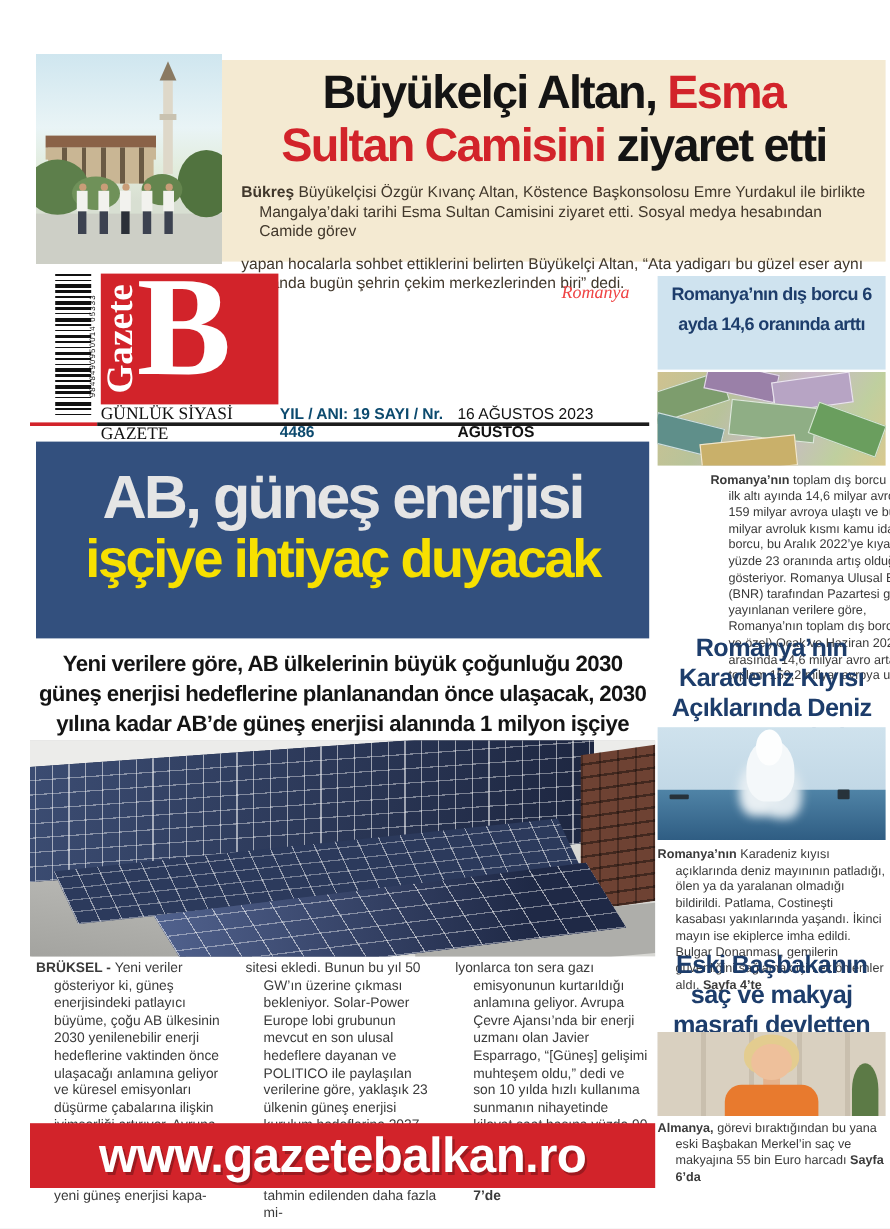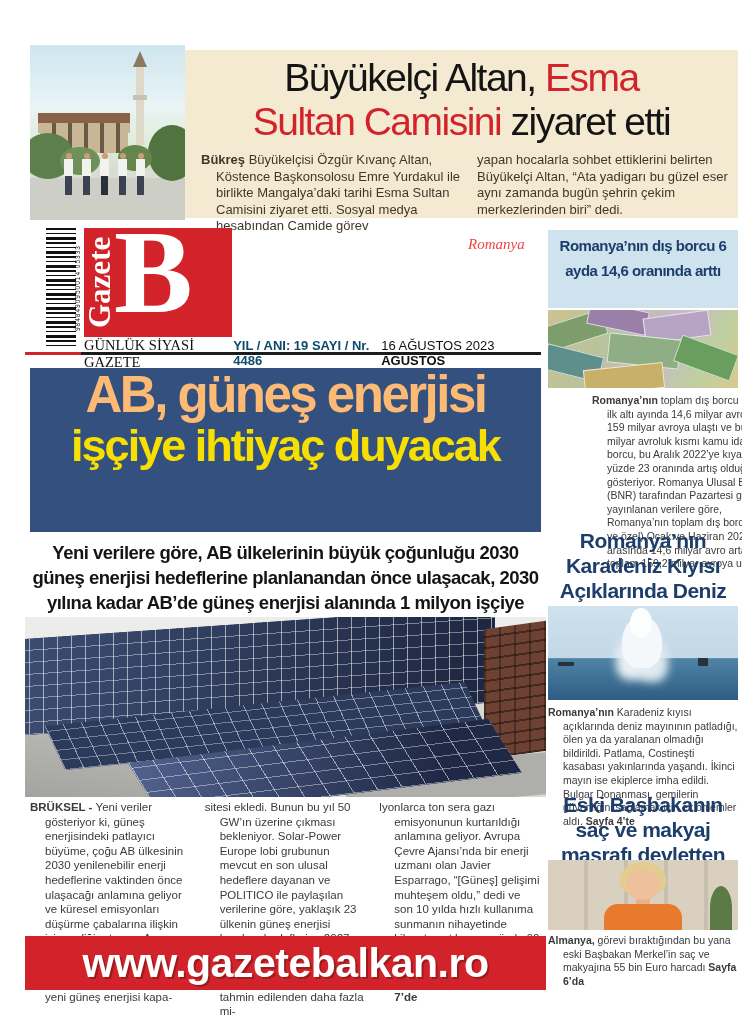--- a/index.html
+++ b/index.html
@@ -6,24 +6,24 @@
   html,body { background:#e9e9e9; }
   body { font-family:"Liberation Sans", sans-serif; }
   .page {
     position:relative; width:742px; height:1024px; margin:0 auto;
     background:#ffffff; overflow:hidden;
   }
   .abs { position:absolute; }
 
   
   .top-cream { left:185px; top:50px; width:553px; height:168px; background:#f4ead2; }
-  .top-headline { text-align:center; padding-top:6px; font-weight:normal; font-size:39px;
+  .top-headline { text-align:center; padding-top:6px; font-weight:bold; font-size:39px;
     line-height:44px; letter-spacing:-1.5px; color:#141414; }
   .top-headline .red { color:#d2232a; }
-  .top-body { display:flex; gap:10px; padding:8px 10px 0 16px; }
+  .top-body { display:flex; gap:10px; padding:8px 10px 0 16px;flex-direction:column; }
   .top-body .col { flex:1; font-size:13px; line-height:16.5px; color:#40372b; }
   .hang { padding-left:15px; text-indent:-15px; }
   .lead { font-weight:bold; }
 
   
   .top-photo { left:30px; top:45px; width:155px; height:175px; overflow:hidden;
     background:linear-gradient(180deg,#cfe6ef 0%,#e9f4f6 35%,#e2ecdc 55%,#d8dfd2 70%); }
   .minaret { position:absolute; left:106px; top:22px; width:8px; height:78px; background:#ded8c9; }
   .minaret::before { content:""; position:absolute; left:-3px; top:-16px; border-left:7px solid transparent;
     border-right:7px solid transparent; border-bottom:16px solid #8a7a62; }
@@ -63,21 +63,21 @@
   .mast-info { left:84px; top:337px; width:456px; display:flex; justify-content:space-between; align-items:baseline; }
   .mast-tagline { font-family:"Liberation Serif", serif; font-weight:normal; font-size:14.5px; color:#111; }
   .mast-issue { font-weight:bold; font-size:13px; color:#0c4a6e; }
   .mast-date { font-size:13px; color:#111; }
   .mast-date .day { font-weight:bold; }
   .rule-red { left:25px; top:352px; width:56px; height:3px; background:#d2232a; }
   .rule-dark { left:81px; top:352px; width:460px; height:3px; background:#1c1c1c; }
 
   
   .main-blue { left:30px; top:368px; width:511px; height:164px; background:#33507e; text-align:center; }
-  .mh1 { font-weight:bold; font-size:51px; line-height:53px; letter-spacing:-2.5px; color:#fdba74; padding-top:0; }
+  .mh1 { font-weight:bold; font-size:51px; line-height:53px; letter-spacing:-2.5px; color:#e5e5e5; padding-top:20px; }
   .mh2 { font-weight:bold; font-size:51px; line-height:53px; letter-spacing:-2.5px; color:#ffffff; }
   .mh3 { font-weight:bold; font-size:45px; line-height:50px; letter-spacing:-2px; color:#f7e000; }
   .main-sub { left:30px; top:540px; width:511px; text-align:center; font-weight:bold;
     font-size:18.5px; line-height:25px; letter-spacing:-0.5px; color:#141414; }
 
   
   .solar { left:25px; top:617px; width:521px; height:180px; overflow:hidden; background:#d8d8d4; }
   .sp-sky { position:absolute; left:0; top:0; width:100%; height:26px; background:#ececea; }
   .sp-back { position:absolute; left:-10px; top:6px; width:480px; height:96px;
     background-color:#222c47;

